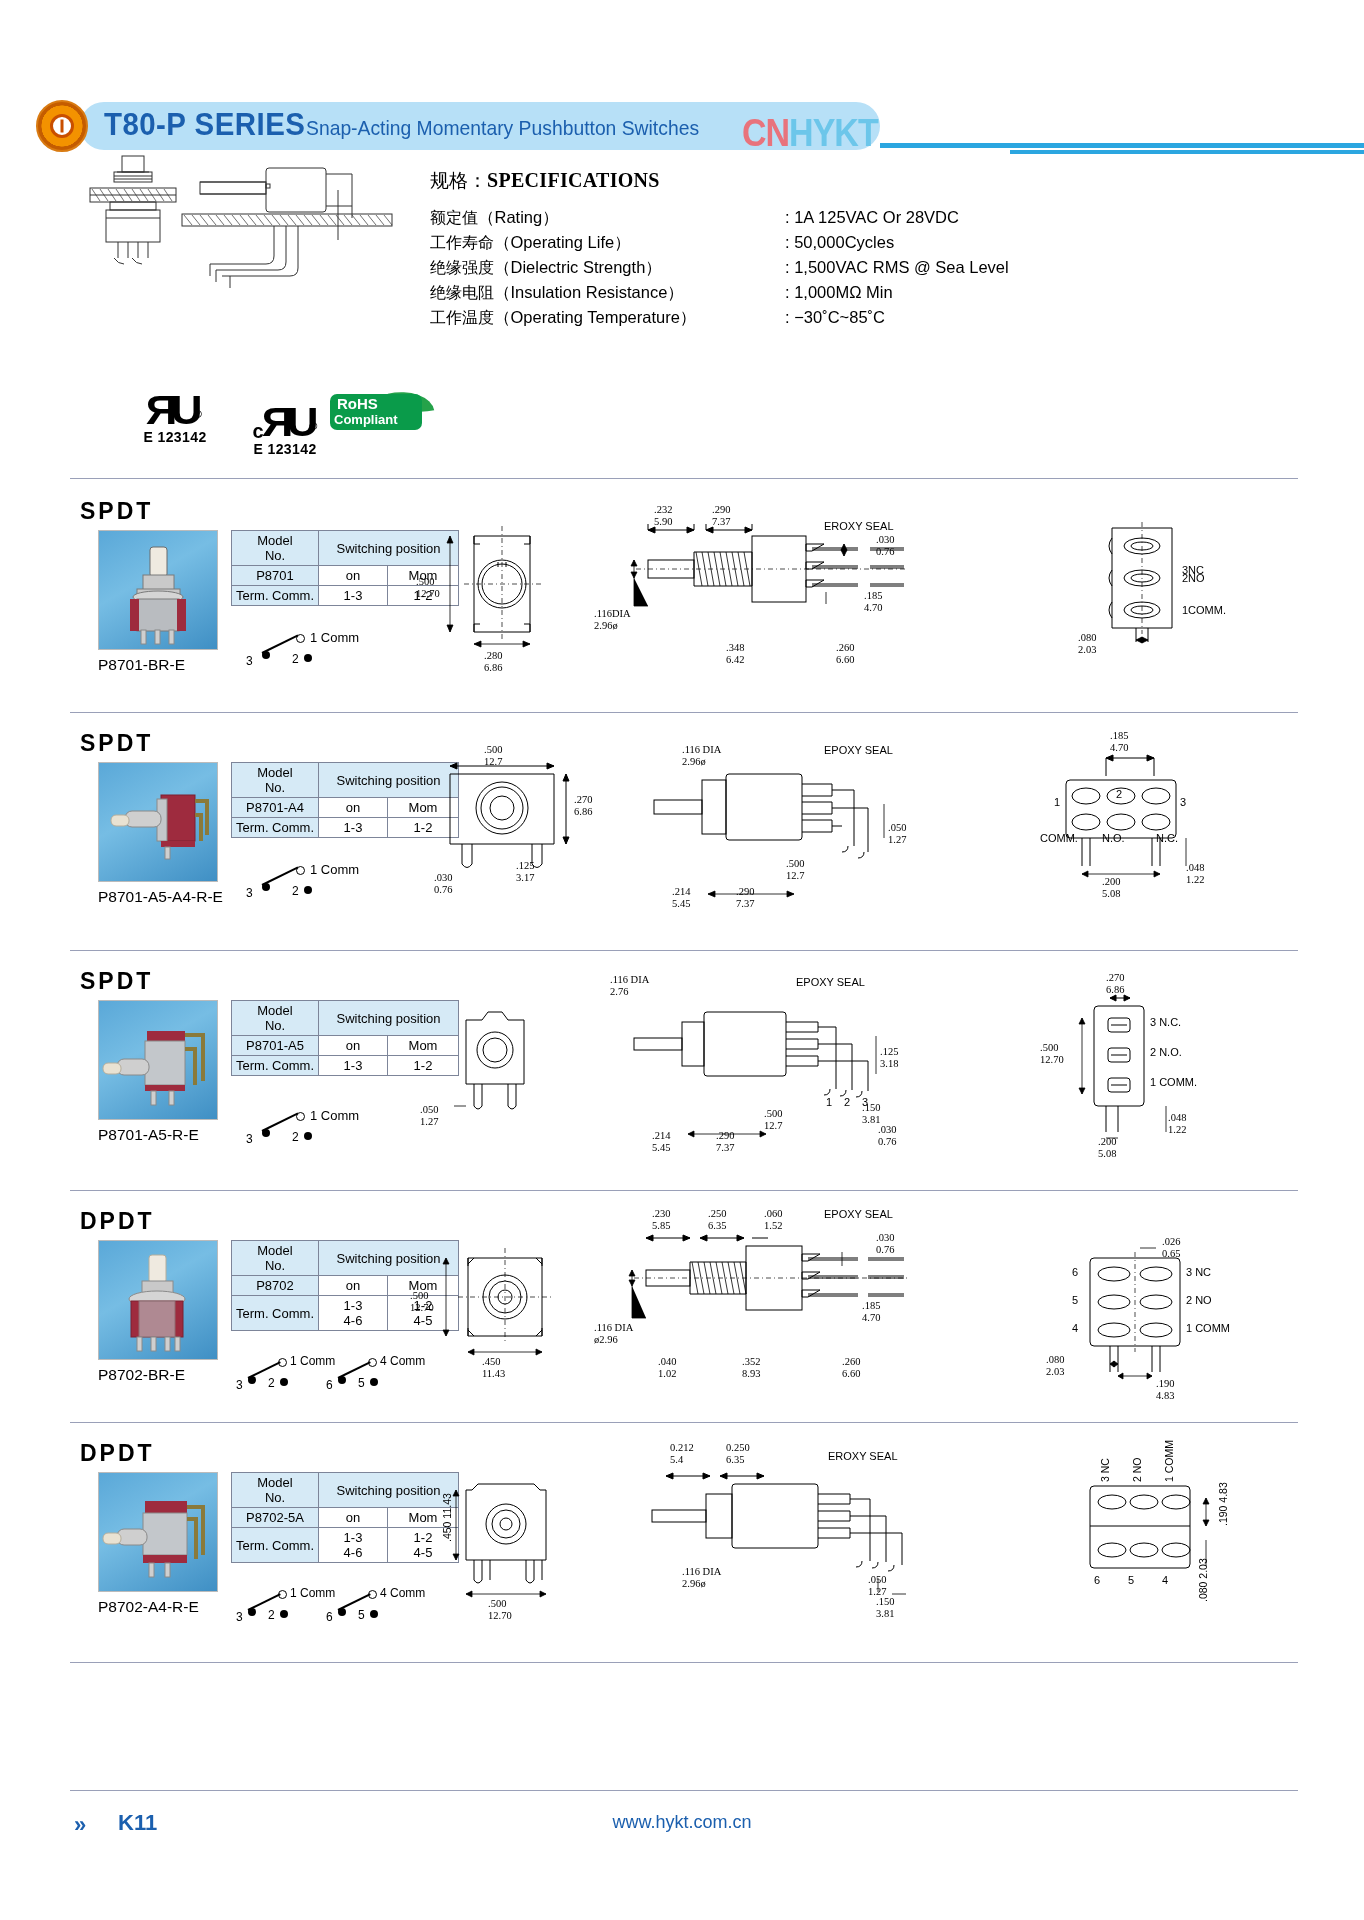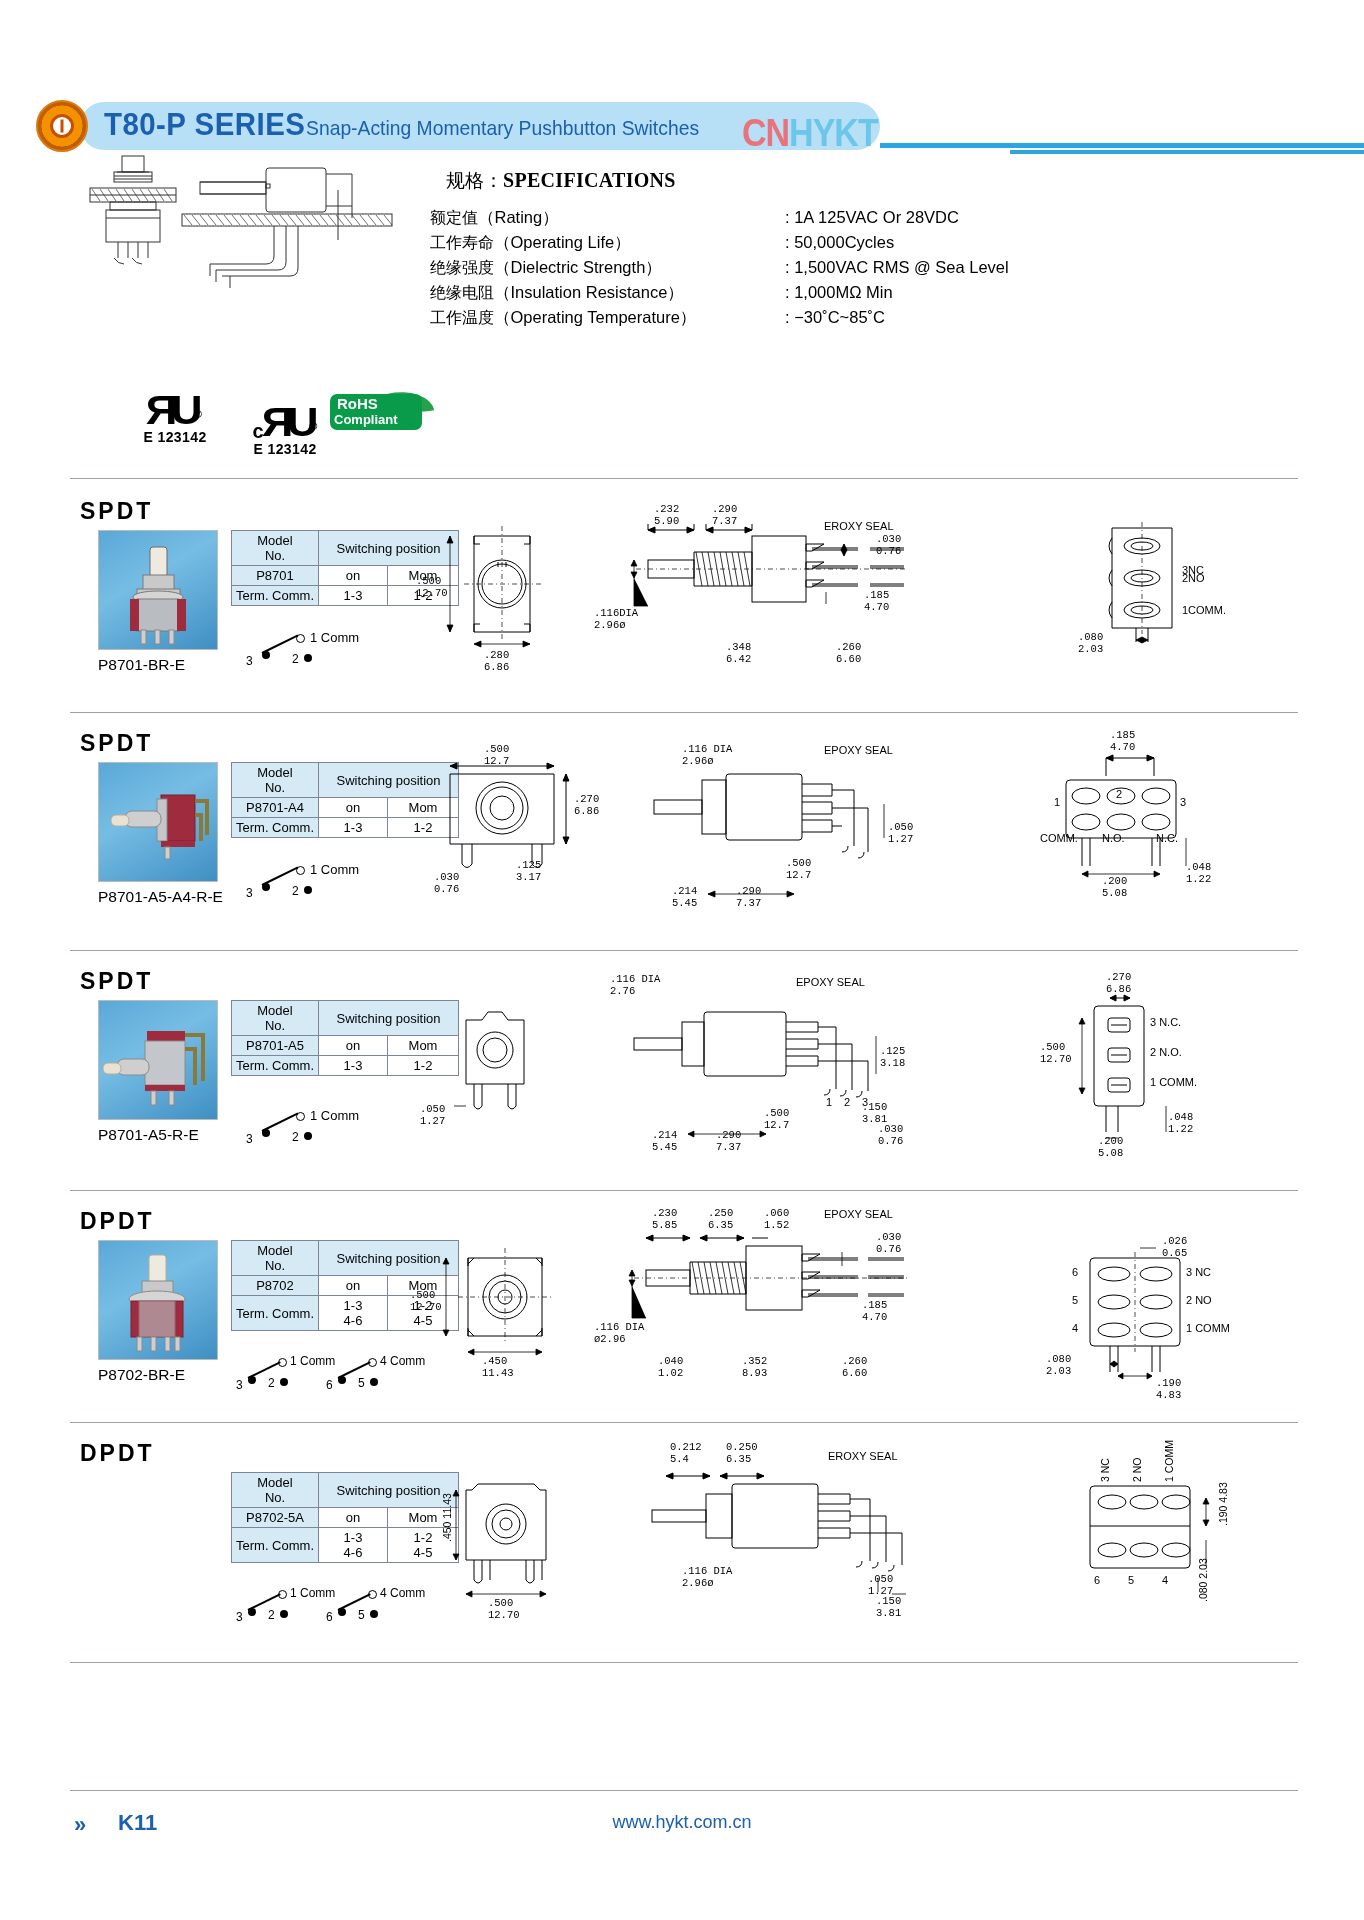--- a/index.html
+++ b/index.html
@@ -48,21 +48,21 @@
     position:absolute;left:742px;top:70px;font-size:34px;font-weight:bold;letter-spacing:-1px;
     transform:scaleY(1.15);transform-origin:left top;
   }
   .hdr-logo .l1{color:#e8737c;}
   .hdr-logo .l2{color:#6cc6ea;}
 
   
   .topdraw{position:absolute;left:70px;top:148px;width:330px;height:220px;}
   .specs{position:absolute;left:430px;top:168px;width:620px;}
   .specs-title{font-size:20px;font-weight:bold;margin-bottom:12px;}
-  .specs-title .cn{font-family:Liberation Sans, sans-serif;font-weight:normal;font-size:19px;margin-left:16px;}
+  .specs-title .cn{font-family:Liberation Sans, sans-serif;font-weight:normal;font-size:19px;}
   .specs-title .en{font-family:"Liberation Serif",serif;font-weight:bold;font-size:20px;letter-spacing:.3px;}
   .spec-row{display:flex;font-size:17px;line-height:23px;margin-bottom:2px;}
   .spec-label{width:355px;font-family:"DejaVu Sans",sans-serif;font-size:16px;}
   .spec-label .en{font-family:"Liberation Sans",sans-serif;font-size:16.5px;}
   .spec-val{font-size:16.5px;}
 
   
   .certs{position:absolute;left:120px;top:388px;width:340px;height:70px;}
   .ul-mark{position:absolute;font-weight:bold;}
   .ul-glyph{
@@ -114,21 +114,21 @@
   table.sw .c-on{width:60px;}
   table.sw .c-mom{width:62px;}
 
   
   .schem{position:relative;font-size:12.5px;}
   .dot{position:absolute;width:8px;height:8px;border-radius:50%;background:#000;}
   .circ{position:absolute;width:9px;height:9px;border-radius:50%;border:1.5px solid #000;background:#fff;box-sizing:border-box;}
   .bar{position:absolute;height:2px;background:#000;}
 
   
-  .dim{position:absolute;font-size:10.5px;line-height:11.5px;color:#000;white-space:pre;font-family:Liberation Mono, monospace;}
+  .dim{position:absolute;font-size:10.5px;line-height:11.5px;color:#000;white-space:pre;font-family:Liberation Serif, serif;}
   .dimv{position:absolute;font-size:10.5px;line-height:11.5px;color:#000;white-space:nowrap;transform:rotate(-90deg);transform-origin:left top;}
   .lbl{position:absolute;font-size:11px;white-space:nowrap;}
 
   
   .dwg{position:absolute;}
   .dwg svg{display:block;}
 
   
   .footer{position:absolute;left:0;top:1790px;width:1364px;height:60px;}
   .foot-hr{position:absolute;left:70px;top:0;width:1228px;height:1px;background:#9aa0b8;}
@@ -886,20 +886,40 @@
     <div class="dim" style="left:-10px;top:110px;"><span>.080</span>
 <span>2.03</span></div>
     <div class="dim" style="left:100px;top:134px;"><span>.190</span>
 <span>4.83</span></div>
   </div>
 </div>
 
 <div class="row" style="top:1440px;height:215px;">
   <div class="sect-title" style="position:absolute;left:4px;top:0;">DPDT</div>
 
+  <div style="position:absolute;left:22px;top:32px;">
+    <div class="photo">
+      <svg width="118" height="118" viewBox="0 0 118 118">
+        <rect x="46" y="28" width="42" height="12" fill="#9e2b3e"></rect>
+        <rect x="44" y="40" width="44" height="42" fill="#c3c7cb" stroke="#8a8a8a"></rect>
+        <rect x="44" y="82" width="44" height="8" fill="#9e2b3e"></rect>
+        <g stroke="#8a7a3a" stroke-width="4" fill="none">
+          <path d="M88 34 h16 v48"></path>
+            <path d="M88 46 h9 v40"></path>
+        </g>
+        <rect x="18" y="56" width="30" height="16" rx="7" fill="#cfcfcf" stroke="#8a8a8a"></rect>
+        <rect x="4" y="60" width="18" height="11" rx="5" fill="#e9e2d2" stroke="#b5ae9c"></rect>
+        <g stroke="#8a8a8a" fill="#cfcfcf">
+            <rect x="50" y="90" width="5" height="14"></rect>
+            <rect x="66" y="90" width="5" height="14"></rect>
+          </g>
+      </svg>
+    </div>
+    <div class="prodname">P8702-A4-R-E</div>
+  </div>
 
   <table class="sw" style="position:absolute;left:155px;top:32px;">
     <tbody>
         <tr>
       <td class="hd c-model">
         <span>Model</span><br>
         <span>No.</span>
       </td>
       <td class="hd" colspan="2">Switching position</td>
     </tr>

